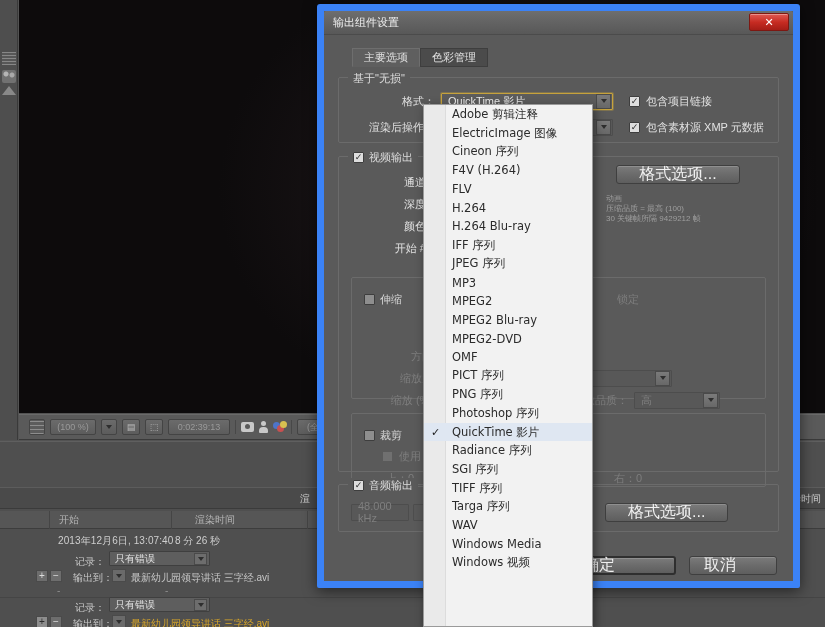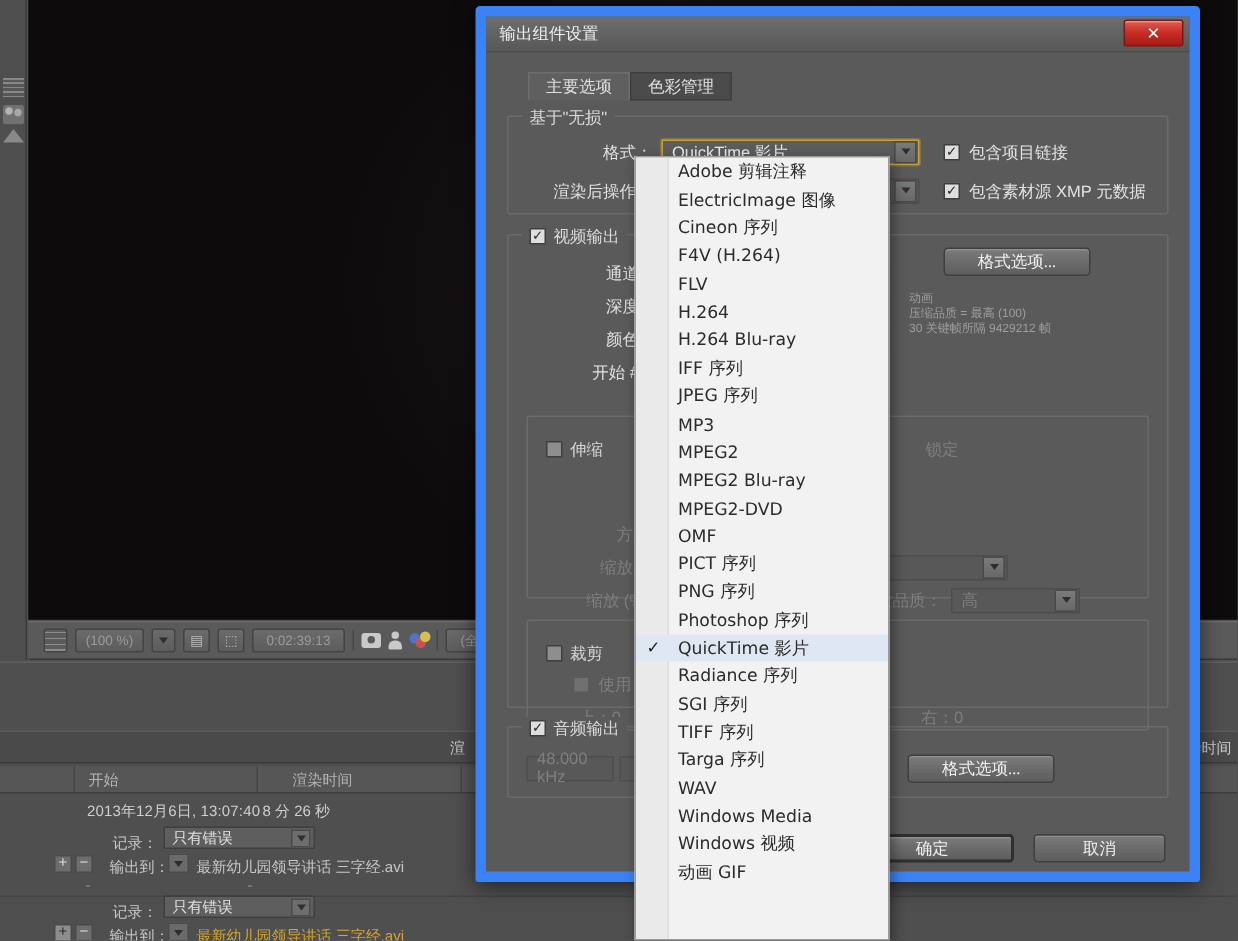--- a/index.html
+++ b/index.html
@@ -213,24 +213,23 @@
   .field {
     height: 16px; background: #5d5d5d; border: 1px solid #4a4a4a; border-radius: 1px;
     display: flex; align-items: center; padding: 0 5px; font-size: 10px; color: #bdbdbd;
   }
   .field.dim { color: #7c7c7c; background: #585858; }
 
   .btn {
     height: 19px; padding: 0 14px;
     background: linear-gradient(180deg,#7b7b7b 0%,#6b6b6b 50%,#5e5e5e 100%);
     border: 1px solid #3f3f3f; border-radius: 3px;
-    display: flex; align-items: center; justify-content: center;
-    font-size: 11px; color: #f0f0f0;
+    display: flex; align-items: center; 
+    font-size: 16px; color: #f0f0f0;
     box-shadow: inset 0 1px 0 rgba(255,255,255,.16);
-    font-family: Liberation Serif, serif;
   }
   .btn.primary { border: 2px solid #2f2f2f; }
 
   .chk-line { display: flex; align-items: center; gap: 6px; font-size: 11px; color: #e2e2e2; }
 
   .infotext {
     font-size: 8px; line-height: 10px; color: #9e9e9e; white-space: pre-line;
   }
 
   .subgroup {
@@ -626,19 +625,16 @@
         </div>
         <div class="ddl-item">
           <span>WAV</span>
         </div>
         <div class="ddl-item">
           <span>Windows Media</span>
         </div>
         <div class="ddl-item">
           <span>Windows 视频</span>
         </div>
-        <div class="ddl-item">
-          <span>动画 GIF</span>
-        </div>
       </div>
   </div>
 
 </div>
 
 </body></html>

